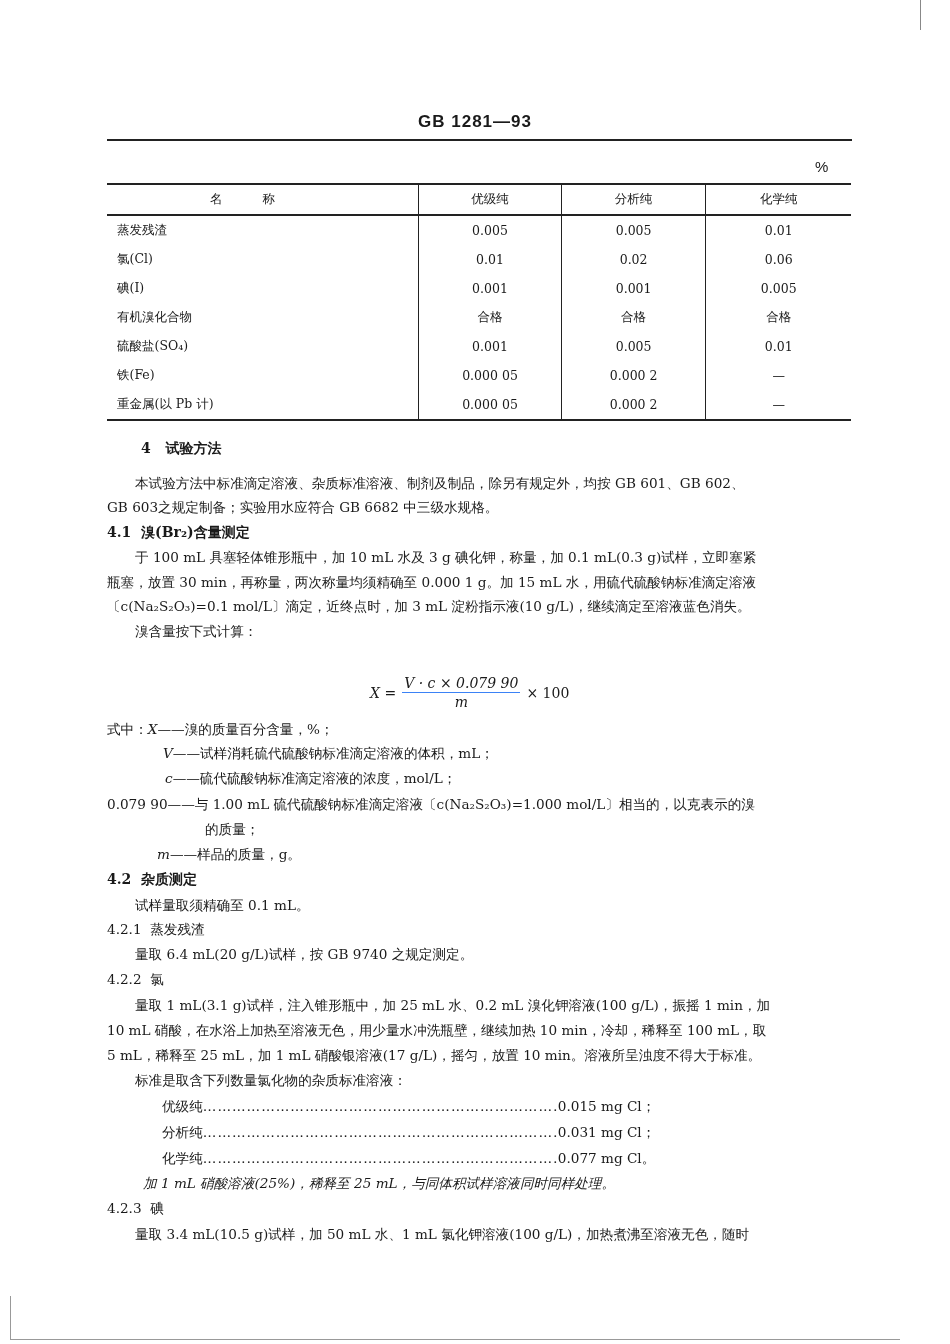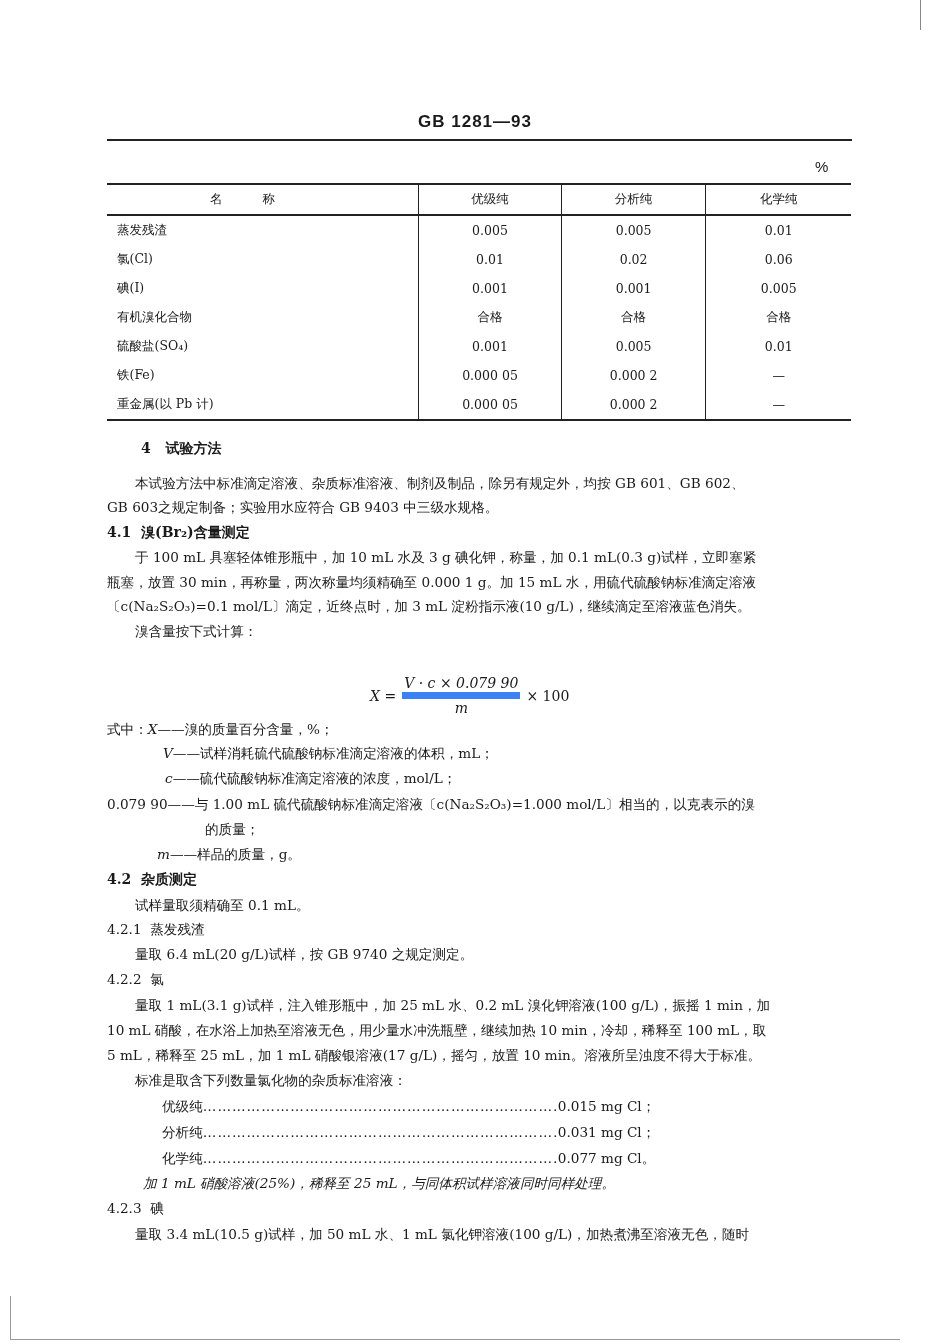--- a/index.html
+++ b/index.html
@@ -33,21 +33,21 @@
   table.spec .c1 { width: 144px; }
   table.spec .c2 { width: 146px; }
   table.spec .c3 { width: 147px; }
   .text { position: absolute; font-size: 13.6px; line-height: 24px; white-space: nowrap; }
   .h1 { font-weight: bold; font-size: 14px; }
   .h2 { font-weight: bold; font-size: 14px; }
   .formula {
     position: absolute; left: 370px; top: 675px; font-size: 14px; display: flex; align-items: center;
   }
   .formula .frac { display: inline-flex; flex-direction: column; align-items: center; margin: 0 6px; }
-  .formula .num { border-bottom: 7px solid #3b82f6; padding: 0 2px 1px; font-style: italic; }
+  .formula .num { border-bottom: 1px solid #3b82f6; padding: 0 2px 1px; font-style: italic; }
   .formula .den { font-style: italic; padding-top: 1px; }
   .ital { font-style: italic; }
   .leader-row { position: absolute; left: 162px; font-size: 13.6px; line-height: 24px; white-space: nowrap; }
   .leader-row .dots { display: inline-block; width: 355px; overflow: hidden; vertical-align: bottom; letter-spacing: 1px; }
   .right-mark { position: absolute; left: 920px; top: 0; width: 1px; height: 30px; border-left: 1px solid #888; }
   .bottom-rule { position: absolute; left: 10px; top: 1339px; width: 890px; border-top: 1px solid #999; }
   .left-mark { position: absolute; left: 10px; top: 1296px; height: 44px; border-left: 1px solid #999; }
 </style>
 </head>
 <body>
@@ -112,21 +112,21 @@
         <td class="c-val">0.000 2</td>
         <td class="c-val">—</td>
       </tr>
     </tbody>
   </table>
 
   <div class="text h1" style="left:107px; top:436px;margin-left:34px;">
     <span>4</span>&nbsp;&nbsp;&nbsp;<span>试验方法</span>
   </div>
   <div class="text" style="left:135px; top:471px;">本试验方法中标准滴定溶液、杂质标准溶液、制剂及制品，除另有规定外，均按 GB 601、GB 602、</div>
-  <div class="text" style="left:107px; top:495px;">GB 603之规定制备；实验用水应符合 GB 9403 中三级水规格。</div>
+  <div class="text" style="left:107px; top:495px;">GB 603之规定制备；实验用水应符合 GB 6682 中三级水规格。</div>
 
   <div class="text h2" style="left:107px; top:520px;">
     <span>4.1</span>&nbsp;&nbsp;<span>溴(Br₂)含量测定</span>
   </div>
   <div class="text" style="left:135px; top:545px;">于 100 mL 具塞轻体锥形瓶中，加 10 mL 水及 3 g 碘化钾，称量，加 0.1 mL(0.3 g)试样，立即塞紧</div>
   <div class="text" style="left:107px; top:570px;">瓶塞，放置 30 min，再称量，两次称量均须精确至 0.000 1 g。加 15 mL 水，用硫代硫酸钠标准滴定溶液</div>
   <div class="text" style="left:107px; top:594px;">〔c(Na₂S₂O₃)=0.1 mol/L〕滴定，近终点时，加 3 mL 淀粉指示液(10 g/L)，继续滴定至溶液蓝色消失。</div>
   <div class="text" style="left:135px; top:619px;">溴含量按下式计算：</div>
 
   <div class="formula">

